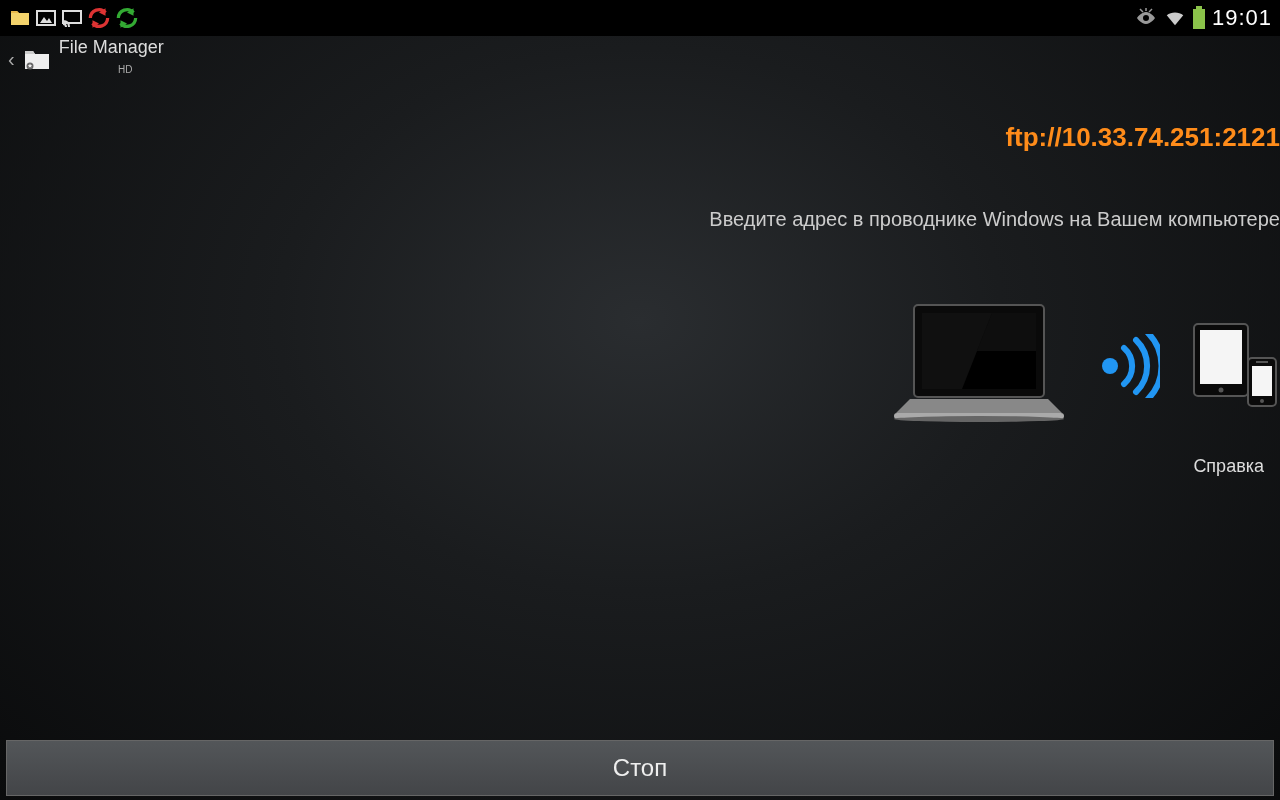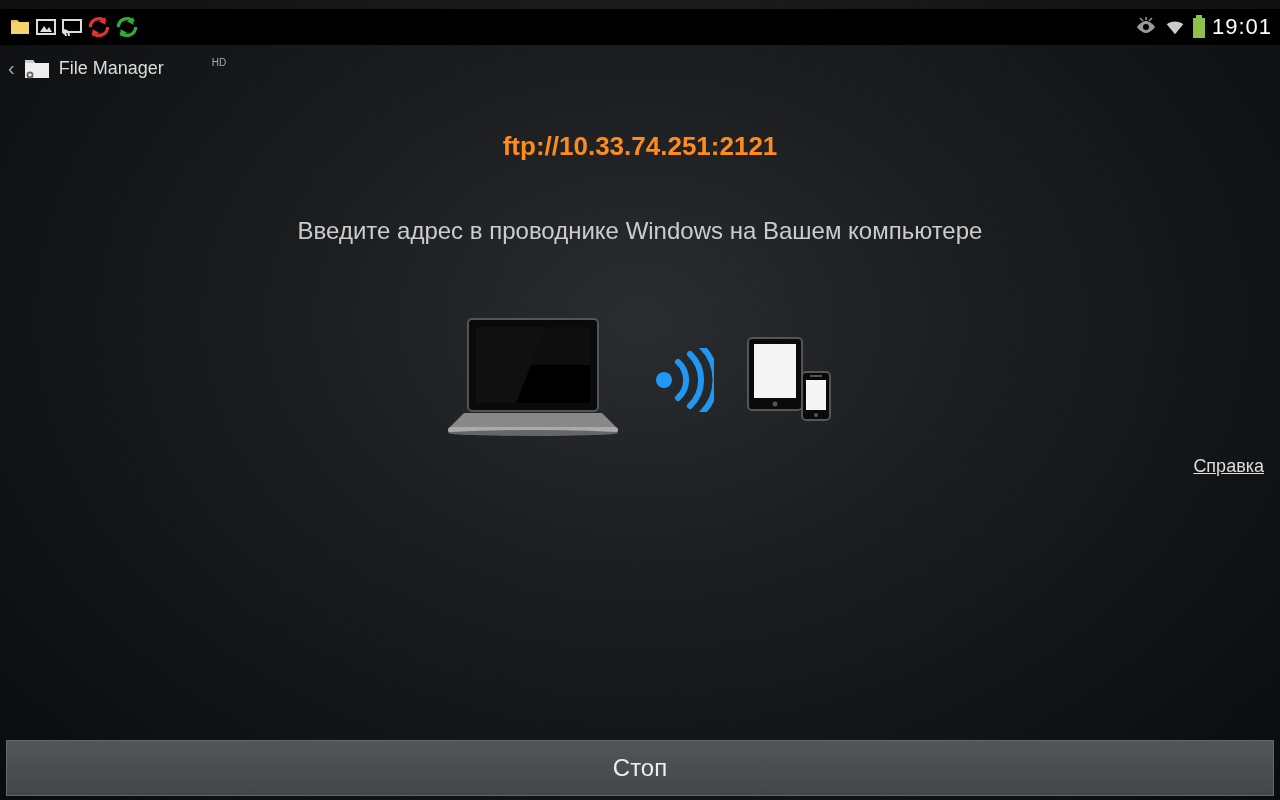--- a/index.html
+++ b/index.html
@@ -12,65 +12,63 @@
       overflow: hidden;
       position: relative;
     }
     .status-bar {
       height: 36px;
       background: #000;
       display: flex;
       justify-content: space-between;
       align-items: center;
       padding: 9px 8px;
-      margin-top: 9px;
     }
     .status-left { display: flex; align-items: center; gap: 2px; }
     .status-right { display: flex; align-items: center; gap: 6px; }
     .status-time { color: #fff; font-size: 22px; letter-spacing: 1px; }
     .app-bar {
       height: 46px;
       display: flex;
       align-items: center;
       padding: 0 8px;
       gap: 8px;
     }
     .back-chevron { color: #aaa; font-size: 20px; }
-    .app-title-wrap { display: flex; align-items: center; gap: 20px; }
+    .app-title-wrap { display: flex; align-items: center; gap: 12px; flex-direction: column; }
     .app-title { font-size: 18px; color: #ddd; }
     .app-hd { font-size: 10px; color: #aaa; position: relative; top: -6px; margin-left: 28px; }
     .main {
       display: flex;
       flex-direction: column;
-      align-items: center;
+      align-items: flex-end;
       padding-top: 40px;
     }
     .ftp-address {
       color: #ff8c1a;
       font-size: 26px;
       font-weight: bold;
       margin-bottom: 55px;
     }
     .instruction {
       color: #ccc;
-      font-size: 24px;
+      font-size: 20px;
       margin-bottom: 70px;
     }
     .devices-row {
       display: flex;
       align-items: center;
       gap: 30px;
     }
     .help-link {
       position: absolute;
       right: 16px;
       top: 456px;
       color: #ddd;
       font-size: 18px;
-      text-decoration: underline;
       cursor: pointer;
     }
     .stop-button {
       position: absolute;
       bottom: 4px;
       left: 6px;
       right: 6px;
       height: 56px;
       background: linear-gradient(to bottom, #535659, #434548);
       border: 1px solid #666;

